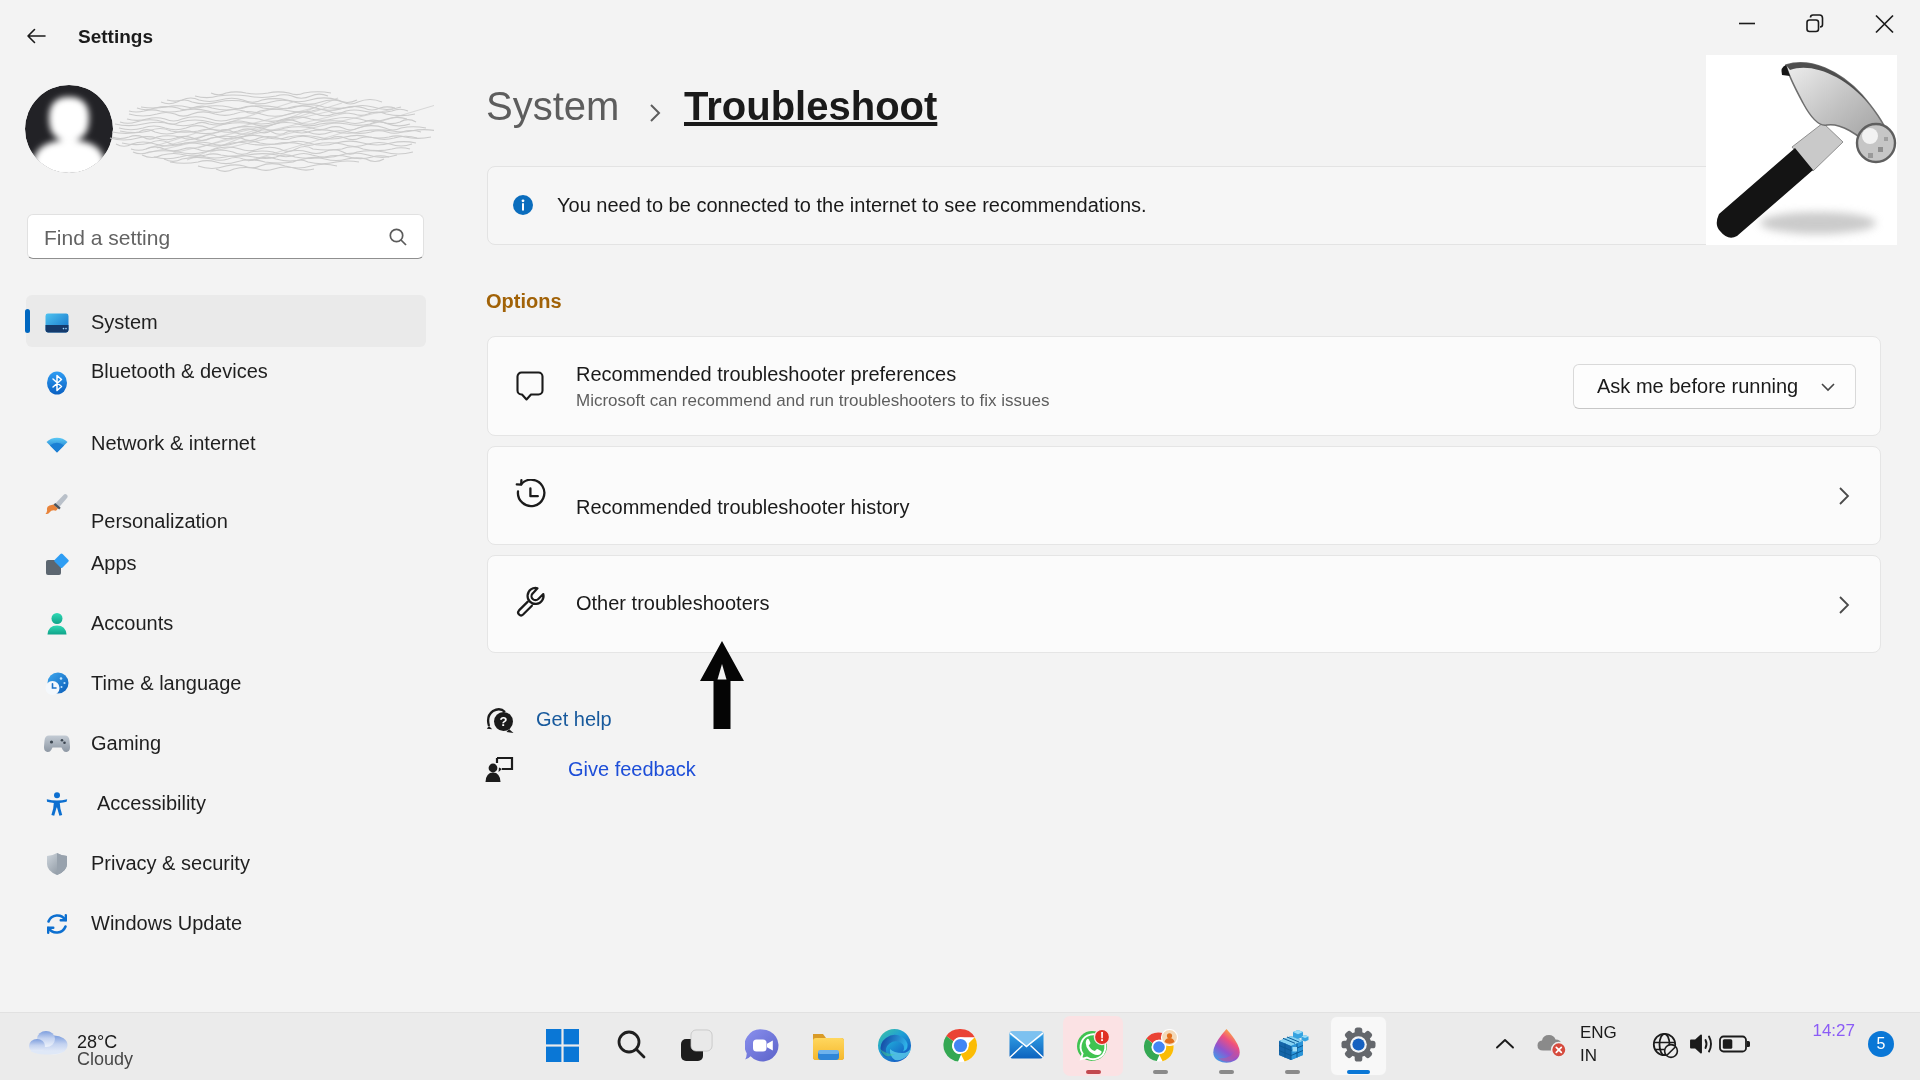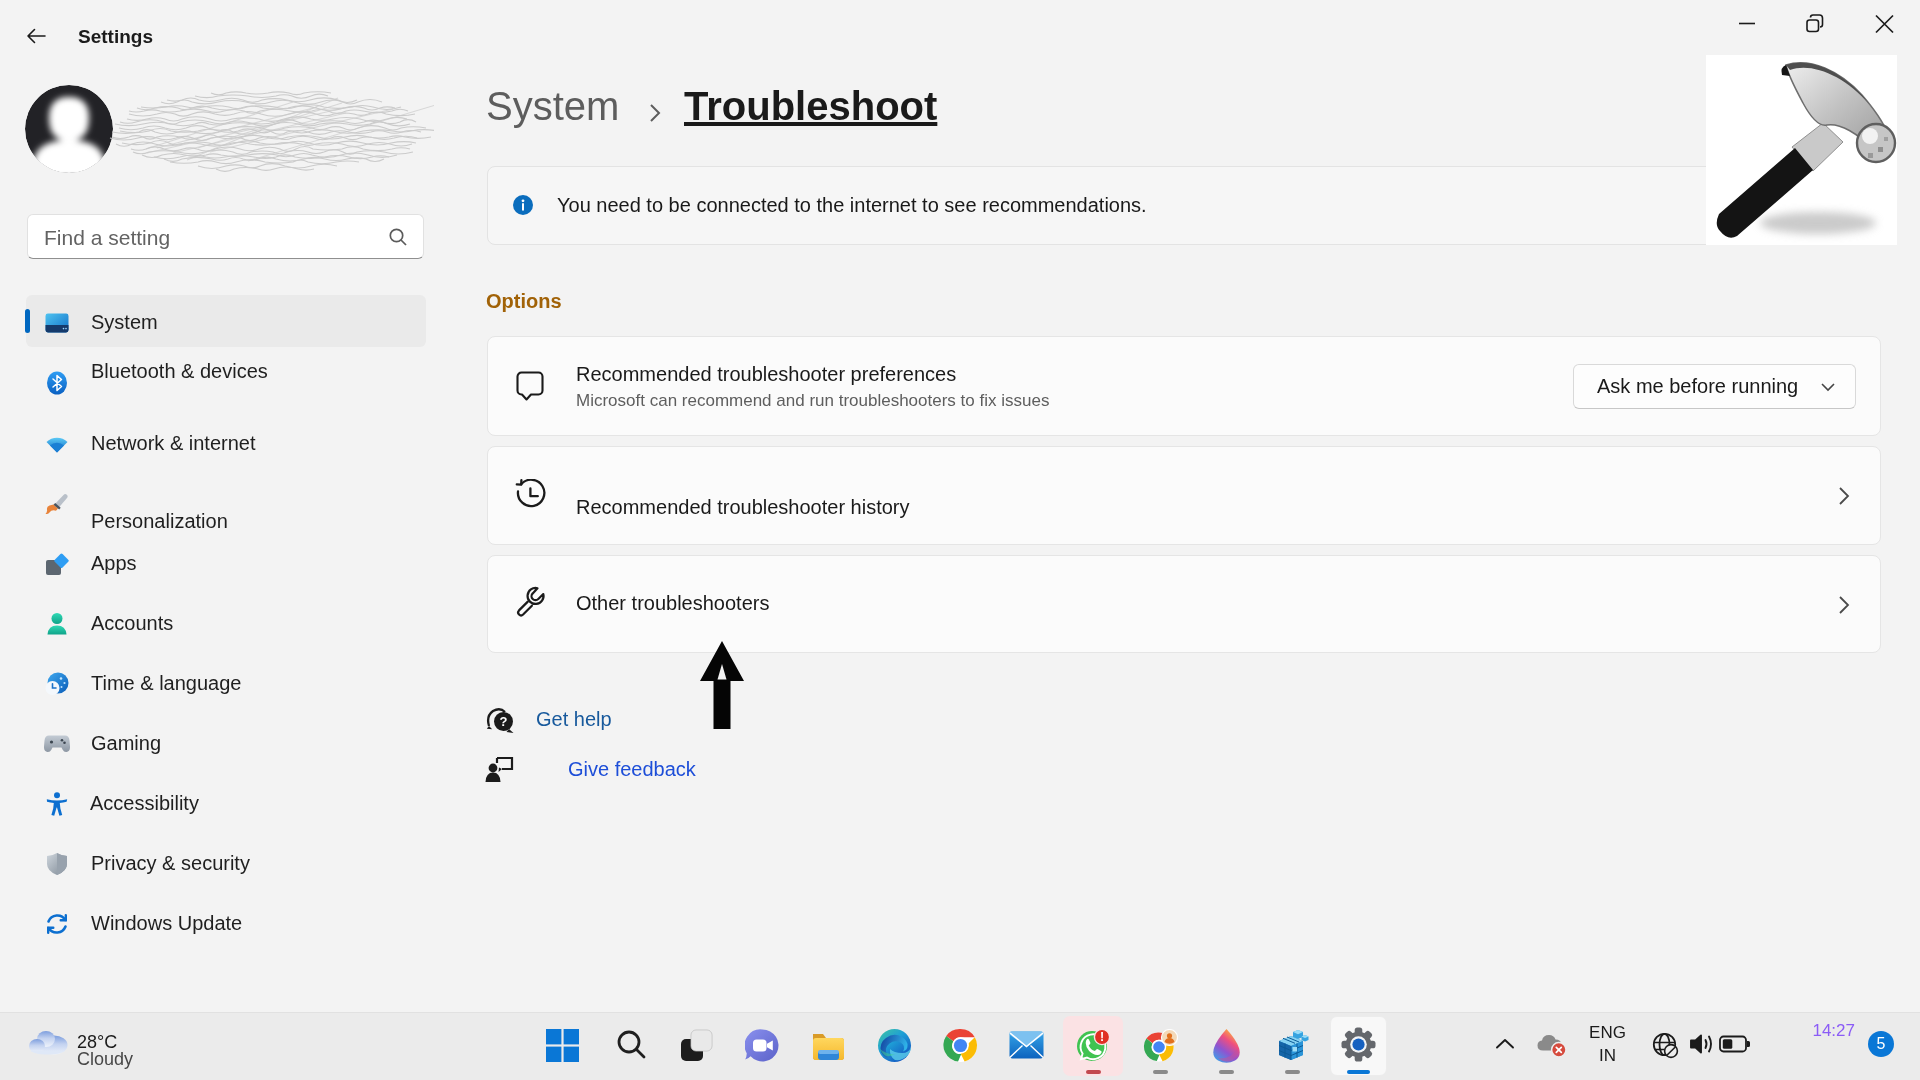--- a/index.html
+++ b/index.html
@@ -178,21 +178,21 @@
   <circle cx="7.5" cy="8" r="1.6" fill="#3c4650"></circle>
     <circle cx="18" cy="6.3" r="1.3" fill="#3c4650"></circle>
     <circle cx="20.5" cy="8.8" r="1.3" fill="#3c4650"></circle>
 </svg>
 <div class="abs navtxt" style="left:91px;top:732px;">Gaming</div>
 
 <svg class="abs" style="left:46px;top:792px;" width="22" height="24" viewBox="0 0 22 24">
   <circle cx="11" cy="3.2" r="3" fill="#0c6fd0"></circle>
   <path d="M0.8 7.2 q10.2 2.6 20.4 0 l-0.6 2.6 q-3.4 1 -6.8 1.3 l0.6 5.4 1.8 6.6 -2.8 0.7 -2.4 -8.2 h-0.4 l-2.4 8.2 -2.8 -0.7 1.8 -6.6 0.6 -5.4 q-3.4 -0.3 -6.8 -1.3z" fill="#0c6fd0"></path>
 </svg>
-<div class="abs navtxt" style="left:90px;top:792px;">Accessibility</div>
+<div class="abs navtxt" style="left:97px;top:792px;">Accessibility</div>
 
 <svg class="abs" style="left:46px;top:852px;" width="22" height="24" viewBox="0 0 22 24">
   <defs>
       <linearGradient id="shg" x1="0" y1="0" x2="1" y2="1">
         <stop offset="0" stop-color="#cfd6dd"></stop>
         <stop offset="1" stop-color="#7d8894"></stop>
       </linearGradient>
     </defs>
   <path d="M11 1 q5 3 10 3 v8 q0 7 -10 11 q-10 -4 -10 -11 V4 q5 0 10 -3z" fill="url(#shg)"></path>
   <path d="M11 1 q5 3 10 3 v8 q0 7 -10 11z" fill="#98a2ad"></path>
@@ -482,21 +482,21 @@
 <div class="abs" style="left:1347px;top:1070px;width:23px;height:4px;border-radius:2px;background:#0a77d6;"></div>
 
 <svg class="abs" style="left:1494px;top:1037px;" width="22" height="14" viewBox="0 0 22 14" fill="none" stroke="#1b1b1b" stroke-width="1.9" stroke-linecap="round" stroke-linejoin="round">
     <path d="M3 10.5 L11 3 L19 10.5"></path>
   </svg>
 <svg class="abs" style="left:1533px;top:1029px;" width="36" height="30" viewBox="0 0 36 30">
   <path d="M10 21.5 q-5.5 0 -5.5 -5 q0 -4.5 4.5 -5 q1 -5.5 7 -5.5 q5 0 6.5 4.5 q5.5 0 6 5 q0 5.5 -6 6z" fill="#8a8a8a"></path>
   <circle cx="25.8" cy="20.8" r="7.2" fill="#d64b3e" stroke="#ededed" stroke-width="1.5"></circle>
   <path d="M23.3 18.3 l5 5 M28.3 18.3 l-5 5" stroke="#fff" stroke-width="1.7" stroke-linecap="round"></path>
 </svg>
-<div class="abs" style="left:1580px;top:1021px;width:55px;text-align:center;font-size:17px;color:#1b1b1b;line-height:23px;">ENG<br>IN</div>
+<div class="abs" style="left:1580px;top:1021px;width:55px;font-size:17px;color:#1b1b1b;line-height:23px;">ENG<br>IN</div>
 <svg class="abs" style="left:1652px;top:1032px;" width="27" height="27" viewBox="0 0 27 27" fill="none" stroke="#1b1b1b" stroke-width="1.8">
   <circle cx="12.5" cy="12.5" r="10.7"></circle>
   <ellipse cx="12.5" cy="12.5" rx="5" ry="10.7"></ellipse>
   <path d="M2.2 10.5 h20.6 M3.2 17.5 h18.6" stroke-width="1.6"></path>
   <circle cx="19" cy="19" r="6.4" fill="#ededed" stroke-width="1.6"></circle>
   <path d="M14.9 23.3 L23.3 15" stroke-width="1.6"></path>
 </svg>
 <svg class="abs" style="left:1688px;top:1031px;" width="28" height="26" viewBox="0 0 28 26" fill="none" stroke="#1b1b1b" stroke-width="1.9" stroke-linecap="round" stroke-linejoin="round">
   <path d="M3 9.5 h4.5 L13 4.5 V21.5 L7.5 16.5 H3 z" fill="#1b1b1b"></path>
   <path d="M17.5 9 q2 4 0 8"></path>

